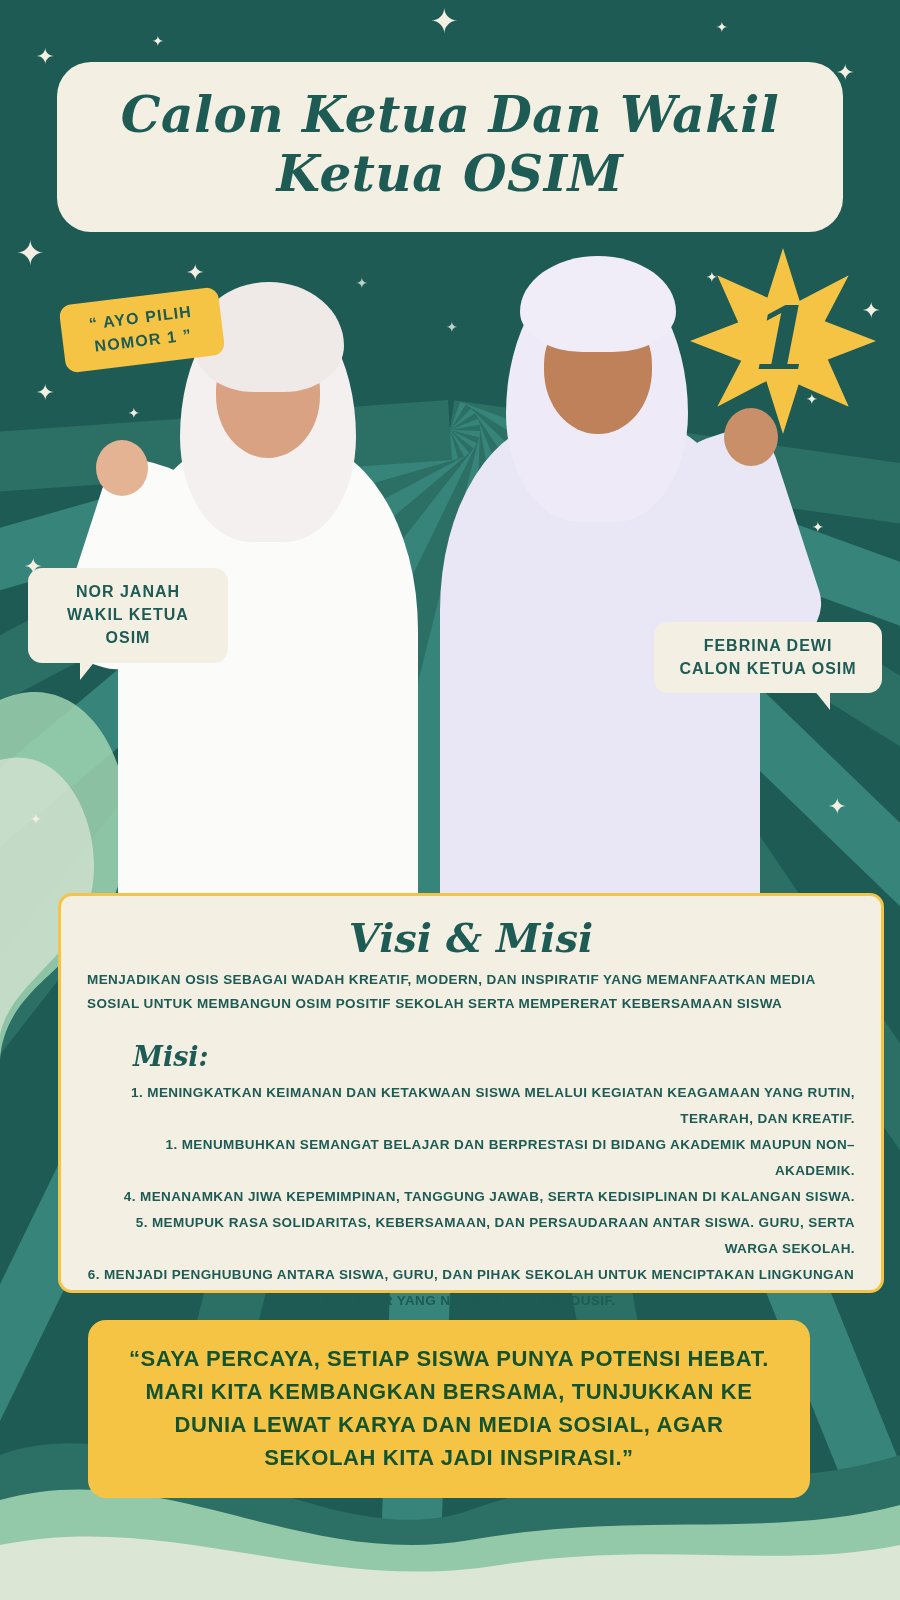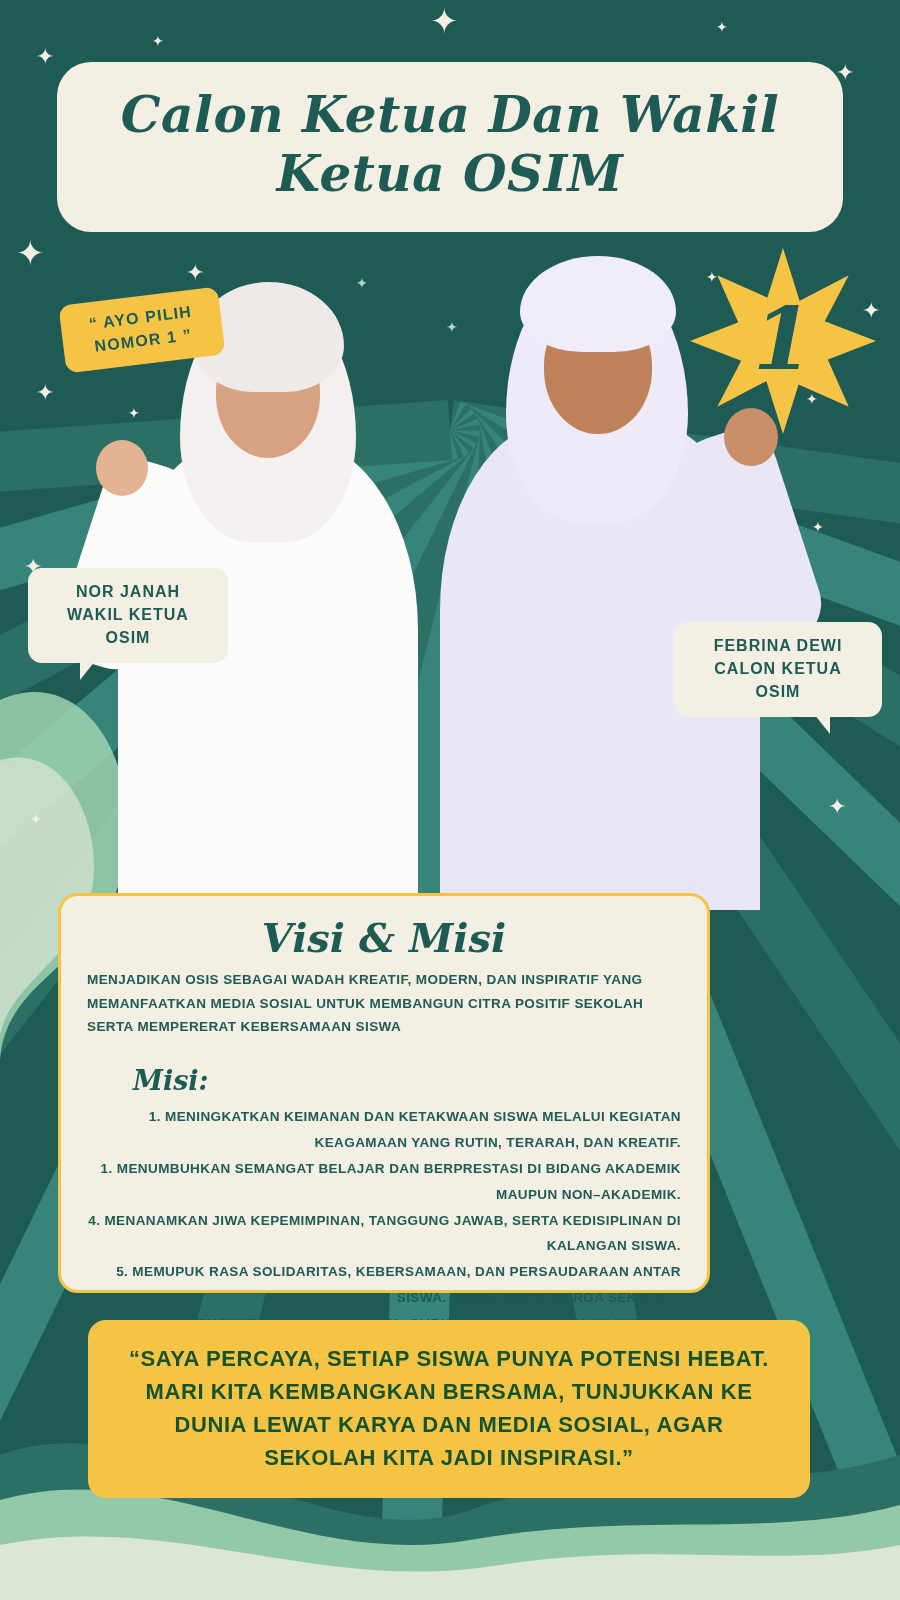--- a/index.html
+++ b/index.html
@@ -151,35 +151,35 @@
     position: absolute;
     width: 0; height: 0;
     border-style: solid;
   }
   .tag-left { left: 28px; top: 568px; width: 200px; }
   .tag-left:after {
     left: 52px; bottom: -17px;
     border-width: 20px 16px 0 0;
     border-color: #f3efe3 transparent transparent transparent;
   }
-  .tag-right { right: 18px; top: 622px; width: 208px; }
+  .tag-right { right: 18px; top: 622px; width: 228px; }
   .tag-right:after {
     right: 52px; bottom: -17px;
     border-width: 20px 0 0 16px;
     border-color: #f3efe3 transparent transparent transparent;
   }
 
   
   .vm-panel {
     position: absolute;
     left: 58px; top: 893px;
-    width: 652px; height: 400px;
+    width: 826px; height: 400px;
     background: #f3efe3;
     border: 3px solid #f6c445;
-    border-radius: 20px;
+    border-radius: 14px;
     padding: 18px 26px 17px;
   }
   .vm-title {
     text-align: center;
     font-family: "DejaVu Serif", serif;
     font-style: italic;
     font-weight: 700;
     font-size: 40px;
     color: #1d5b54;
     margin-bottom: 6px;
@@ -316,21 +316,21 @@
     <div>NOR JANAH</div>
     <div>WAKIL KETUA OSIM</div>
   </div>
   <div class="tag tag-right">
     <div>FEBRINA DEWI</div>
     <div>CALON KETUA OSIM</div>
   </div>
 
   <div class="vm-panel">
     <div class="vm-title">Visi &amp; Misi</div>
-    <div class="vm-body">MENJADIKAN OSIS SEBAGAI WADAH KREATIF, MODERN, DAN INSPIRATIF YANG MEMANFAATKAN MEDIA SOSIAL UNTUK MEMBANGUN CITRA POSITIF SEKOLAH SERTA MEMPERERAT KEBERSAMAAN SISWA</div>
+    <div class="vm-body">MENJADIKAN OSIS SEBAGAI WADAH KREATIF, MODERN, DAN INSPIRATIF YANG MEMANFAATKAN MEDIA SOSIAL UNTUK MEMBANGUN OSIM POSITIF SEKOLAH SERTA MEMPERERAT KEBERSAMAAN SISWA</div>
     <div class="vm-sub misi">Misi:</div>
     <ul class="vm-list">
       <li>1. MENINGKATKAN KEIMANAN DAN KETAKWAAN SISWA MELALUI KEGIATAN KEAGAMAAN YANG RUTIN, TERARAH, DAN KREATIF.</li>
       <li>1. MENUMBUHKAN SEMANGAT BELAJAR DAN BERPRESTASI DI BIDANG AKADEMIK MAUPUN NON–AKADEMIK.</li>
       <li>4. MENANAMKAN JIWA KEPEMIMPINAN, TANGGUNG JAWAB, SERTA KEDISIPLINAN DI KALANGAN SISWA.</li>
       <li>5. MEMUPUK RASA SOLIDARITAS, KEBERSAMAAN, DAN PERSAUDARAAN ANTAR SISWA. GURU, SERTA WARGA SEKOLAH.</li>
       <li class="wrap">6. MENJADI PENGHUBUNG ANTARA SISWA, GURU, DAN PIHAK SEKOLAH UNTUK MENCIPTAKAN LINGKUNGAN BELAJAR YANG NYAMAN DAN KONDUSIF.</li>
     </ul>
   </div>
 

